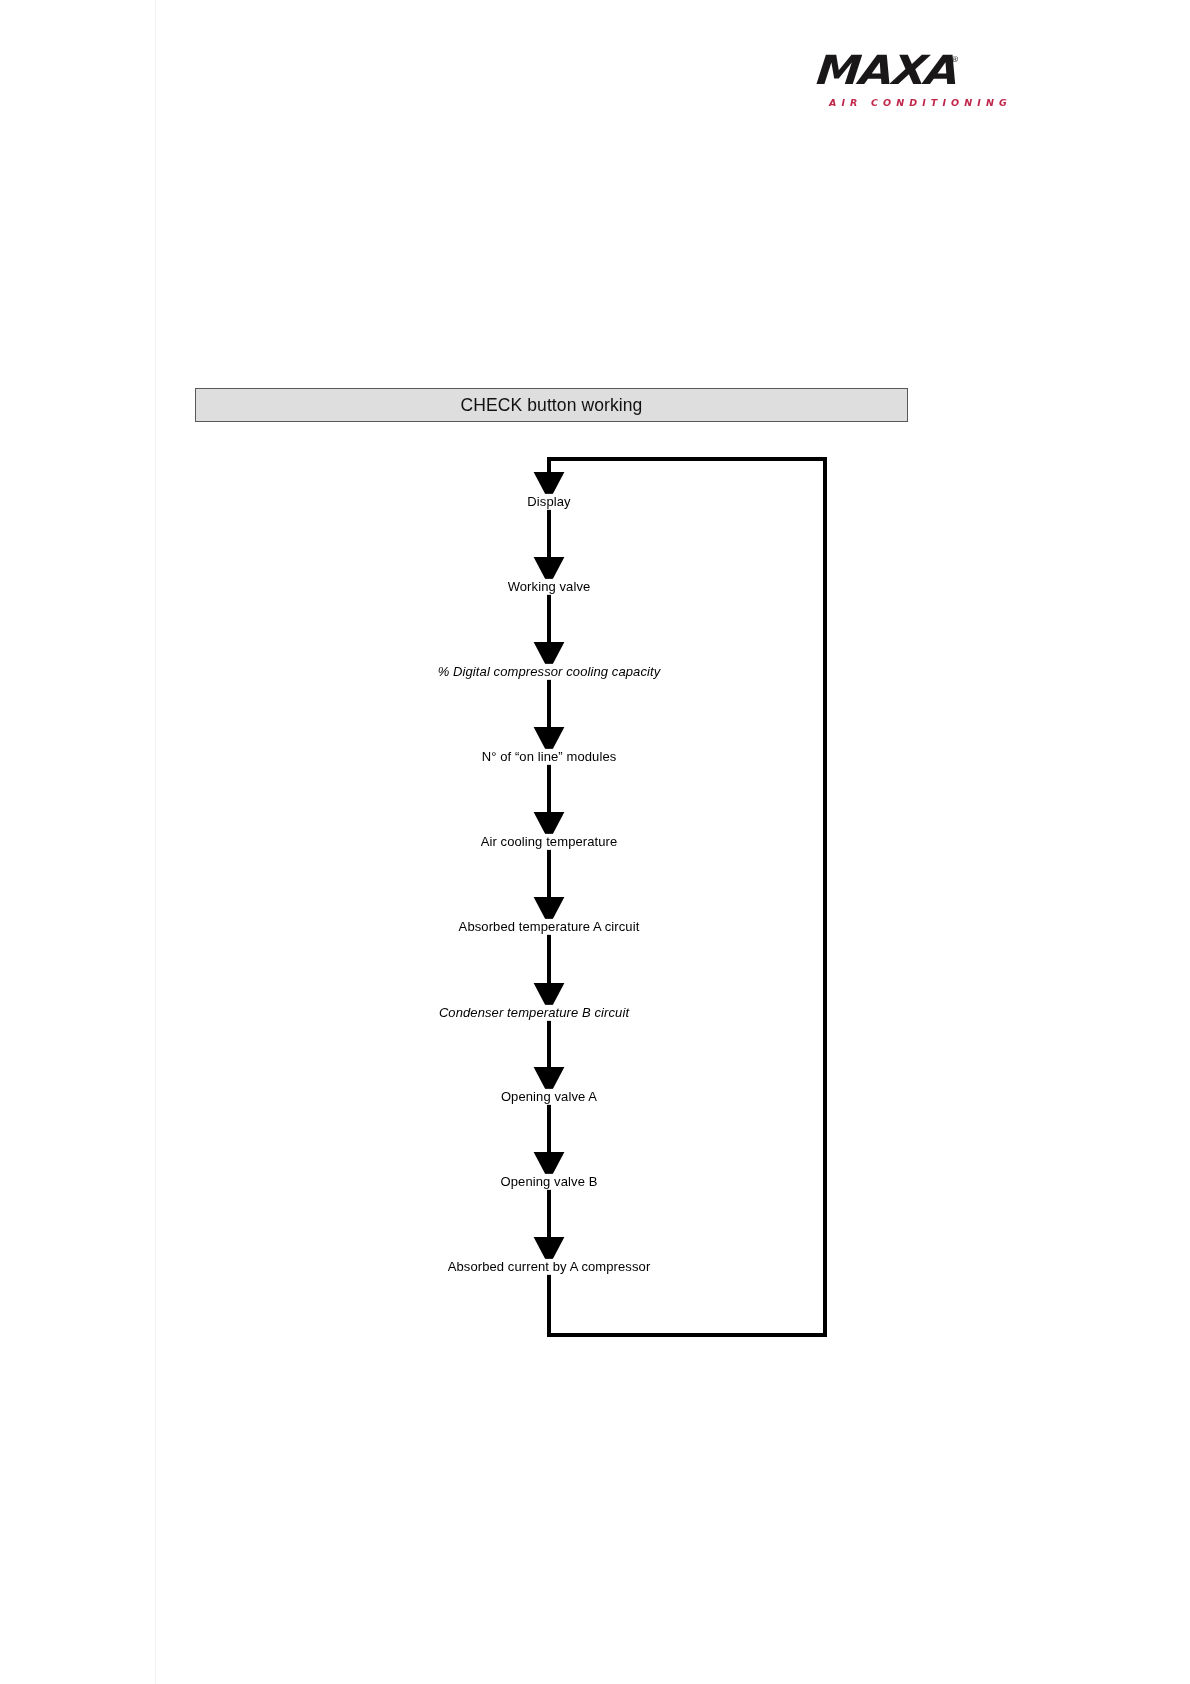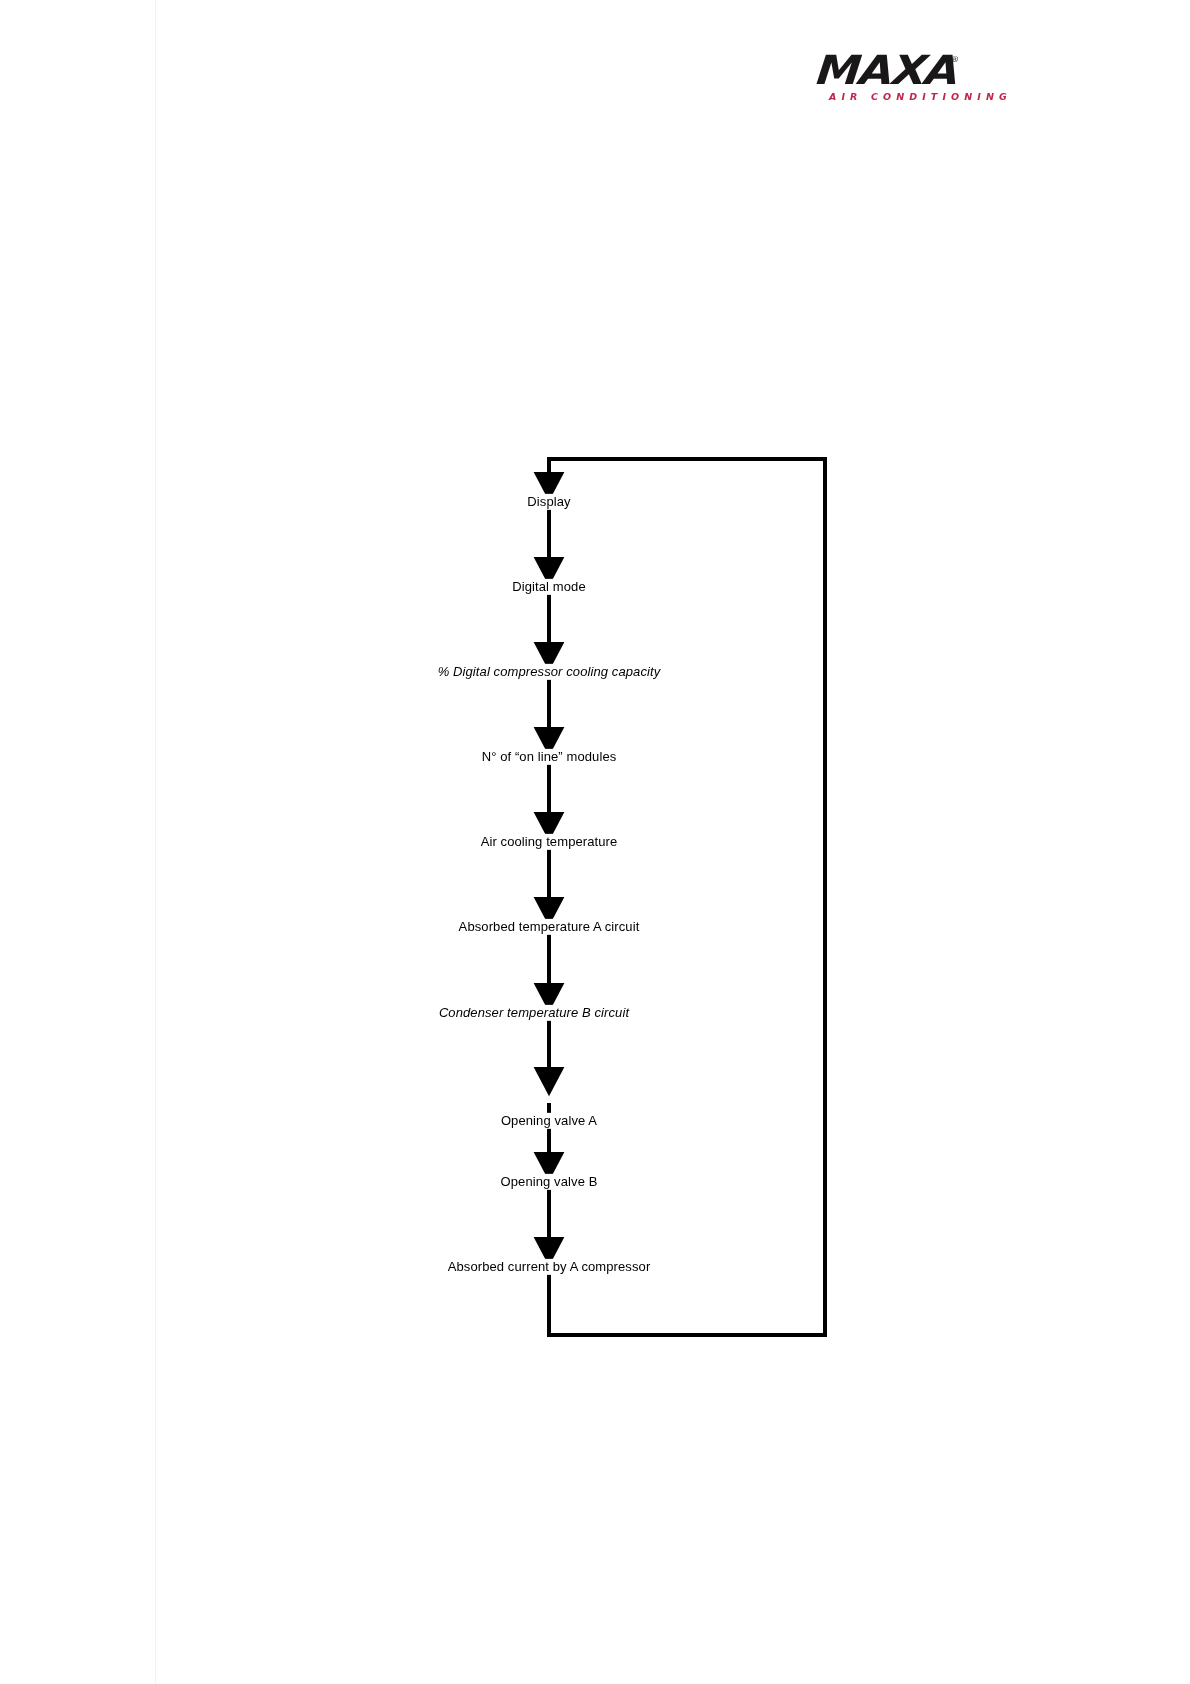--- a/index.html
+++ b/index.html
@@ -57,21 +57,21 @@
     position: absolute;
     right: 2px;
     top: 6px;
     font-family: "DejaVu Sans", sans-serif;
     font-style: normal;
     font-weight: 400;
     font-size: 8px;
     color: #1a1718;
   }
   .logo-sub {
-    margin-top: 2px;
+    margin-top: 8px;
     font-family: "DejaVu Sans", sans-serif;
     font-weight: 700;
     font-style: italic;
     font-size: 9.5px;
     letter-spacing: 5.1px;
     color: #c0264a;
     white-space: nowrap;
     padding-left: 12px;
   }
 
@@ -127,20 +127,23 @@
   <div class="margin-rule"></div>
 
   <div class="logo">
     <div class="logo-word">
       <span>MAXA</span>
       <span class="logo-reg">®</span>
     </div>
     <div class="logo-sub">AIR CONDITIONING</div>
   </div>
 
+  <div class="header-bar">
+    <span class="header-bar-text">CHECK button working</span>
+  </div>
 
   <div class="flow">
     <svg width="1190" height="1684" viewBox="0 0 1190 1684">
       <defs>
         <marker id="arrowhead" markerWidth="9" markerHeight="9" refX="3.6" refY="4.5" orient="auto" markerUnits="strokeWidth">
           <path d="M0,0.6 L7.4,4.5 L0,8.4 Z" fill="#000000"></path>
         </marker>
       </defs>
       <g id="connector-group">
           <line x1="549" y1="459" x2="549" y2="486" stroke="#000000" stroke-width="4" stroke-linecap="butt" marker-end="url(#arrowhead)"></line>
@@ -156,24 +159,24 @@
           <line x1="549" y1="1271" x2="549" y2="1335" stroke="#000000" stroke-width="4" stroke-linecap="butt"></line>
           <line x1="547" y1="1335" x2="827" y2="1335" stroke="#000000" stroke-width="4" stroke-linecap="butt"></line>
           <line x1="825" y1="1337" x2="825" y2="457" stroke="#000000" stroke-width="4" stroke-linecap="butt"></line>
           <line x1="827" y1="459" x2="547" y2="459" stroke="#000000" stroke-width="4" stroke-linecap="butt"></line>
         </g>
     </svg>
   </div>
 
   <div id="node-layer">
       <div class="node-label" style="left: 549px; top: 502px;">Display</div>
-      <div class="node-label" style="left: 549px; top: 587px;">Digital mode</div>
+      <div class="node-label" style="left: 549px; top: 587px;">Working valve</div>
       <div class="node-label" style="left: 549px; top: 672px; font-style: italic;">% Digital compressor cooling capacity</div>
       <div class="node-label" style="left: 549px; top: 757px;">N° of “on line” modules</div>
       <div class="node-label" style="left: 549px; top: 842px;">Air cooling temperature</div>
       <div class="node-label" style="left: 549px; top: 927px;">Absorbed temperature A circuit</div>
       <div class="node-label" style="left: 534px; top: 1013px; font-style: italic;">Condenser temperature B circuit</div>
-      <div class="node-label" style="left: 549px; top: 1097px; margin-top: 24px;">Opening valve A</div>
+      <div class="node-label" style="left: 549px; top: 1097px;">Opening valve A</div>
       <div class="node-label" style="left: 549px; top: 1182px;">Opening valve B</div>
       <div class="node-label" style="left: 549px; top: 1267px; text-align: right;">Absorbed current by A compressor</div>
     </div>
 
 </div>
 
 </body></html>

